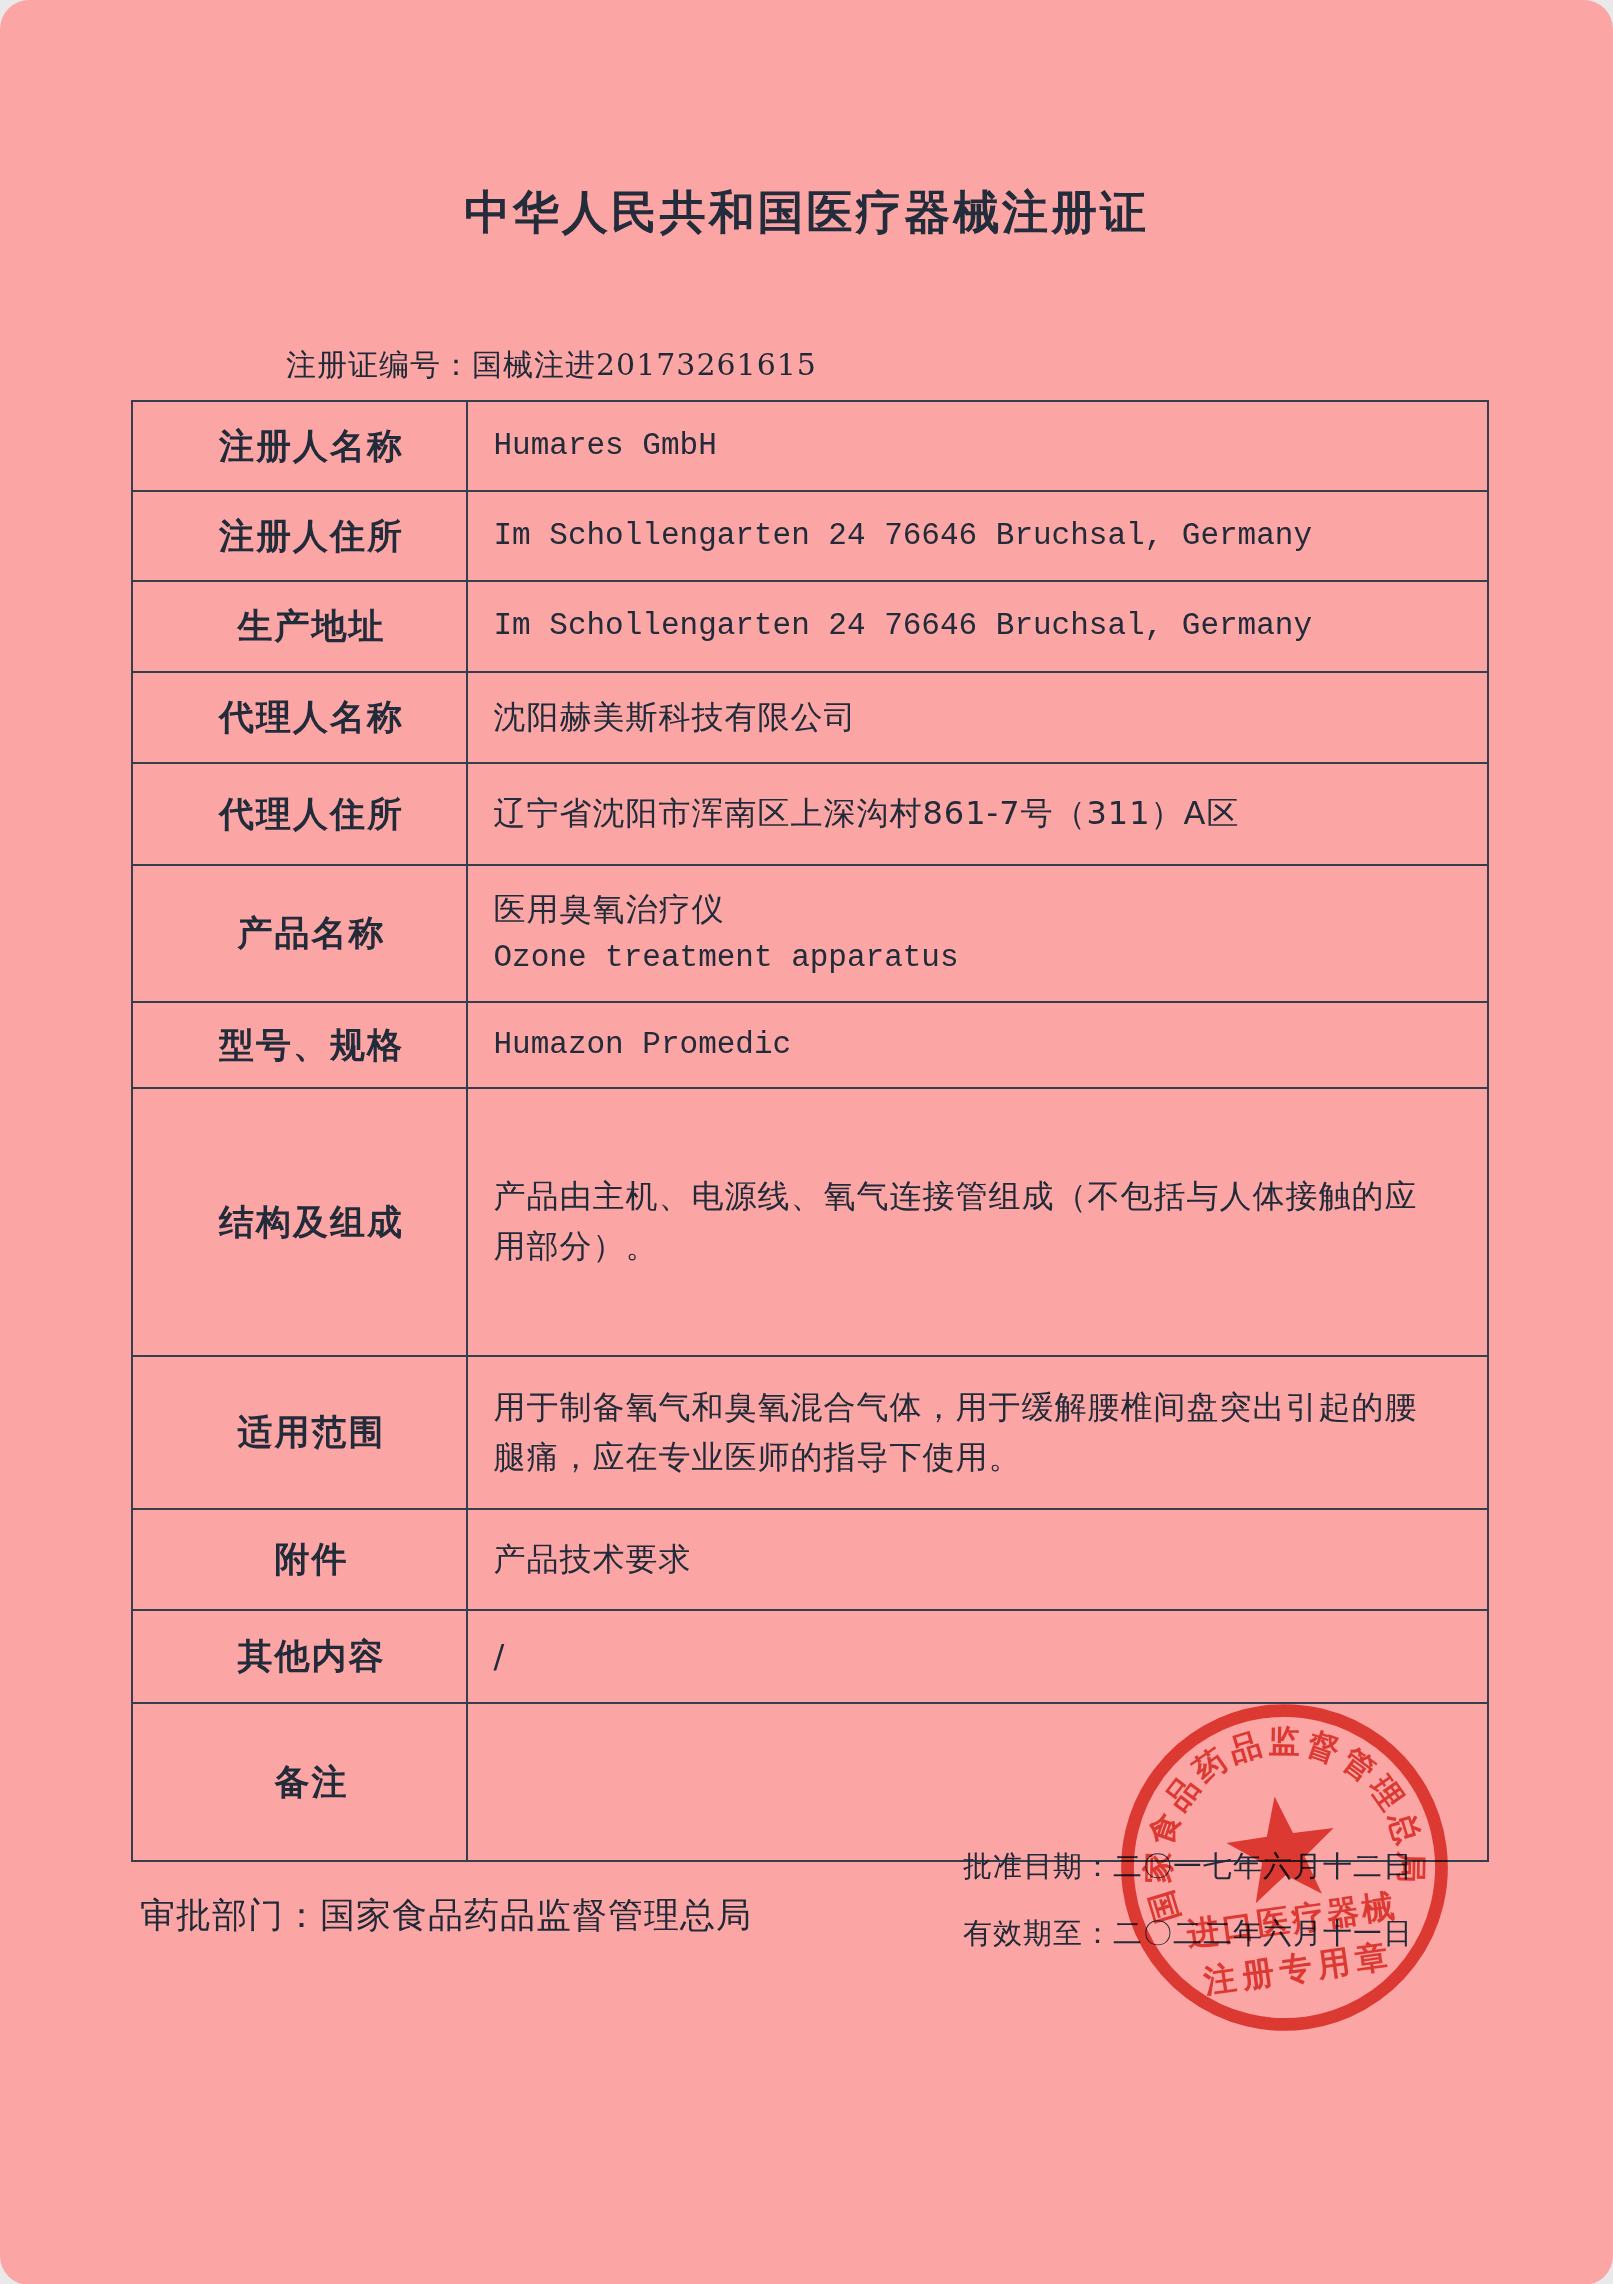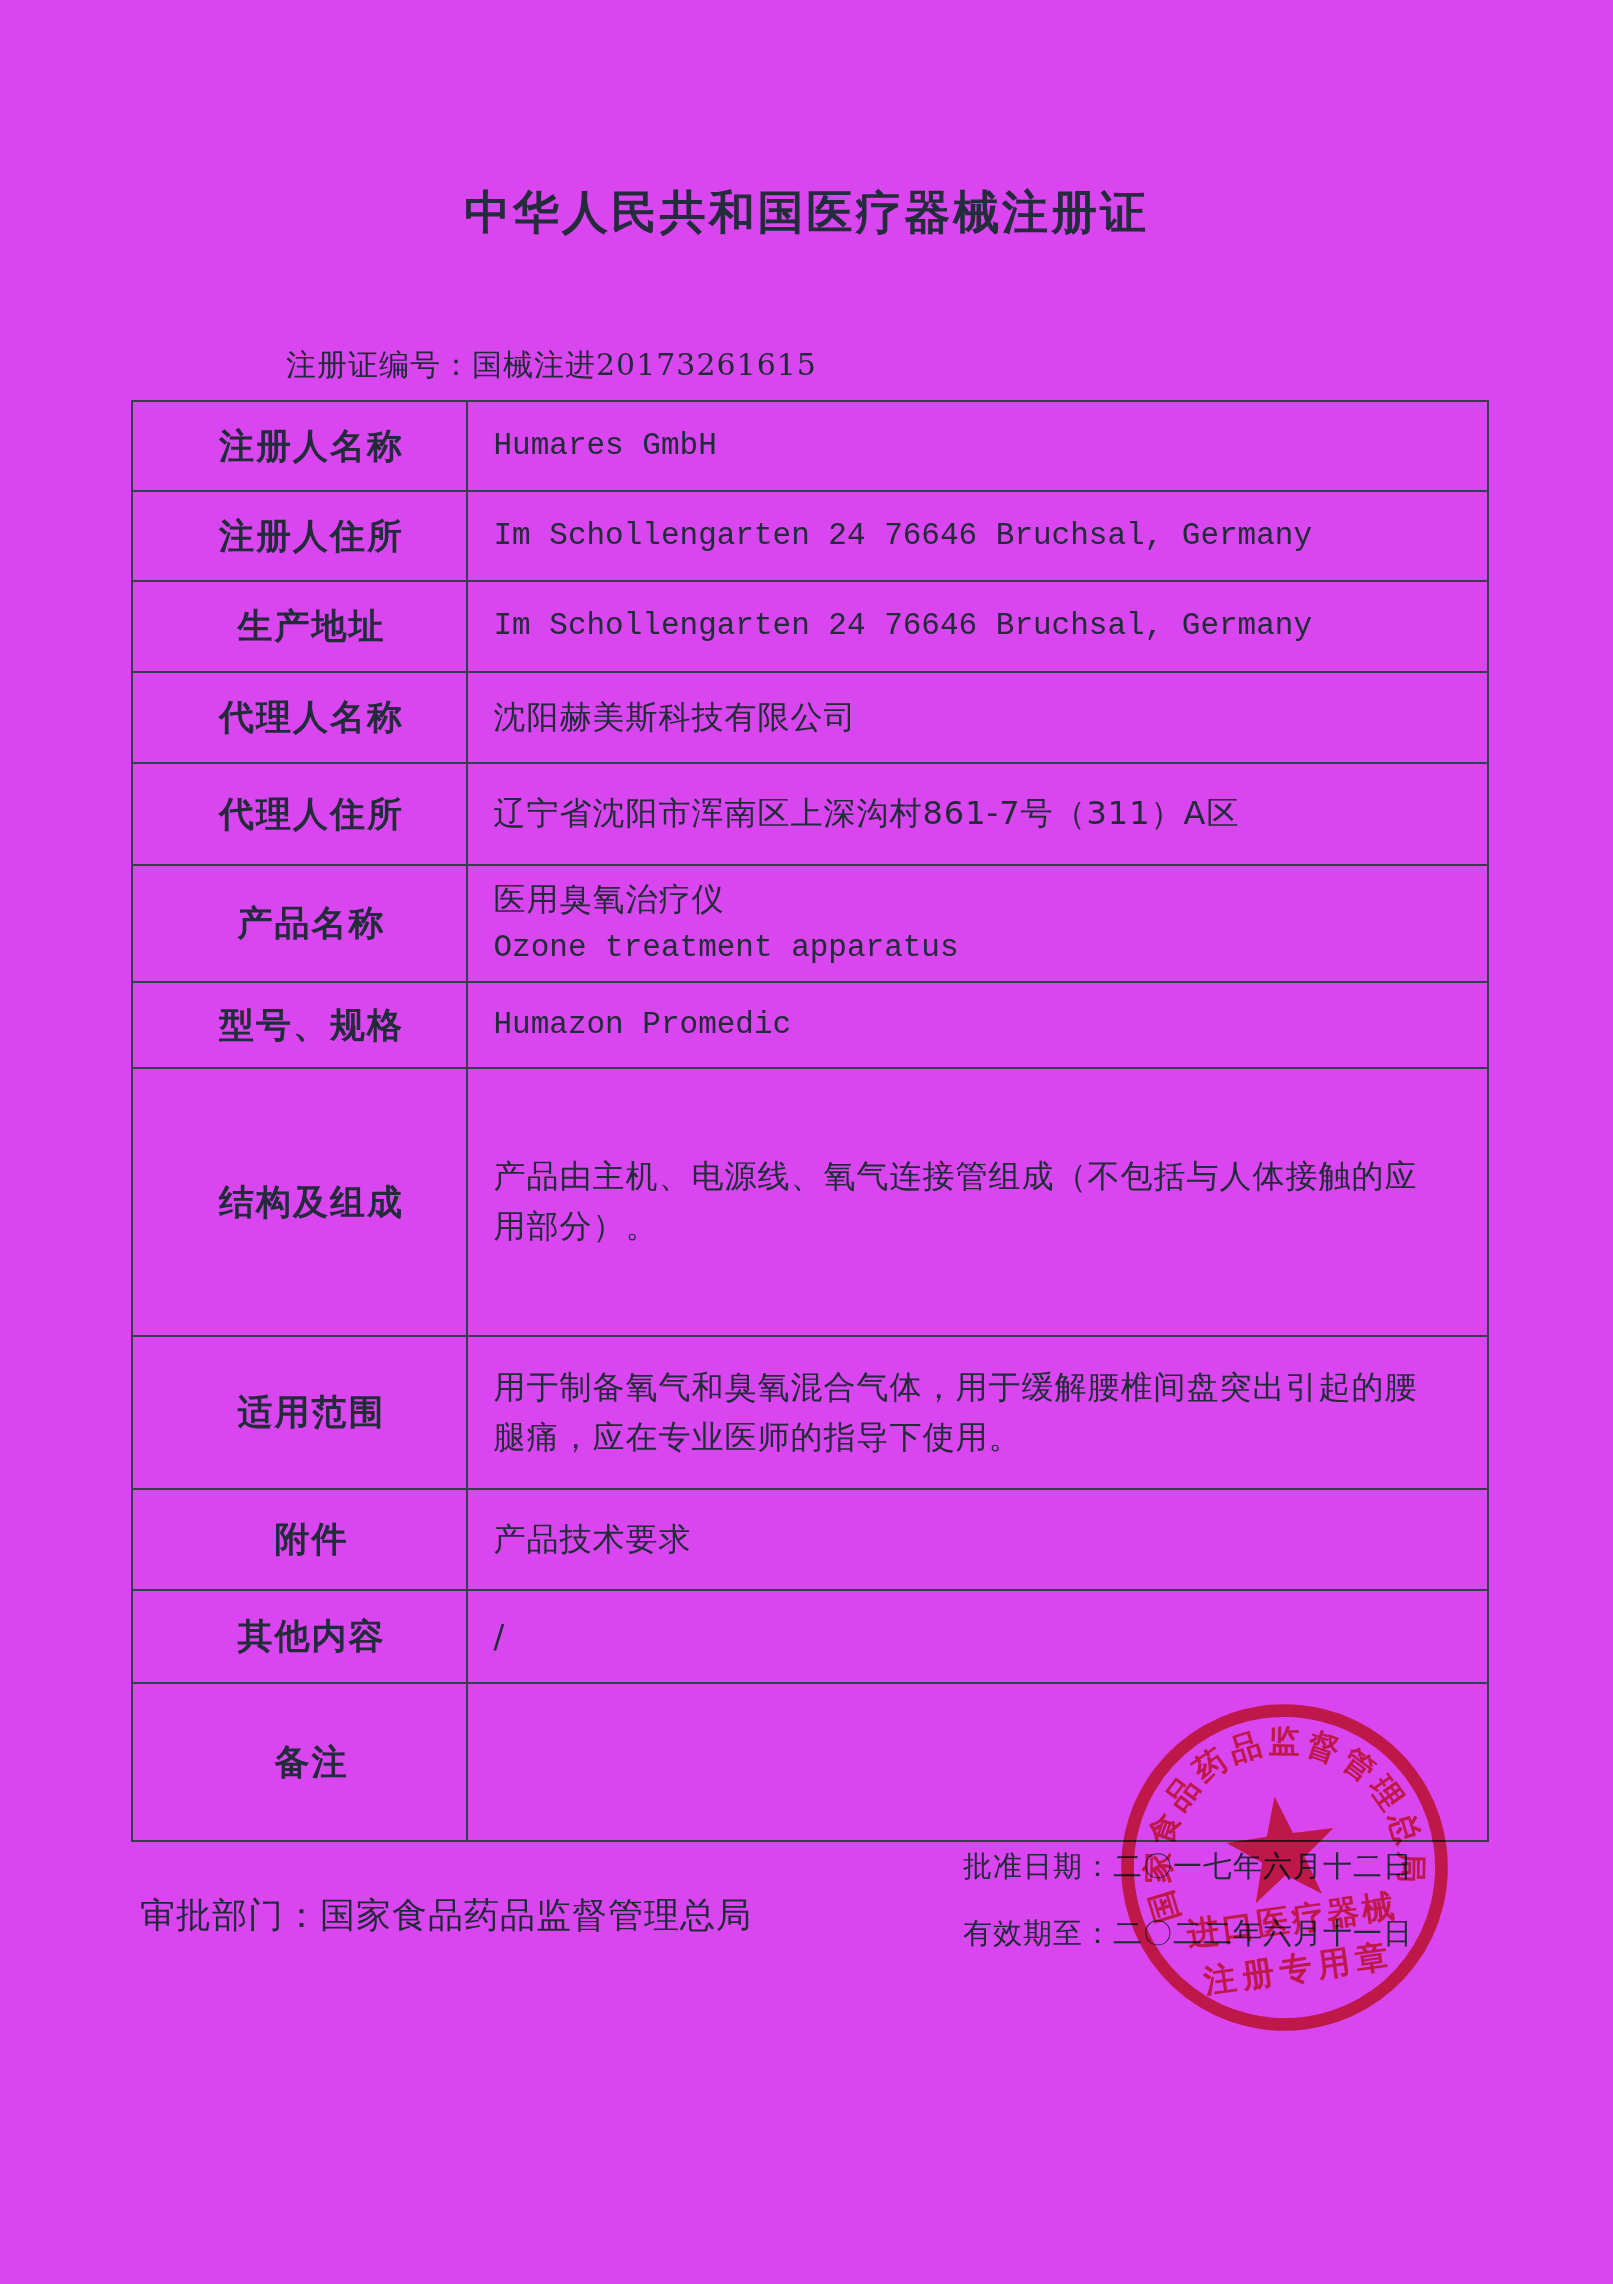--- a/index.html
+++ b/index.html
@@ -1,23 +1,24 @@
 <!DOCTYPE html>
 <html><head>
 <meta charset="utf-8">
 <style>
   html,body { margin:0; padding:0; background:#e9e9e9; }
   .page {
     position:relative;
     width:1613px; height:2285px;
     margin:0 auto;
-    background:#d946ef;
+    background:#fca5a5;
     overflow:hidden;
     font-family:"DejaVu Sans", sans-serif;
     color:#1e2836;
+    border-radius:29px;
   }
   .doc-title {
     position:absolute; left:0; top:182px; width:1613px;
     text-align:center;
     font-size:46px; font-weight:700; letter-spacing:2.9px;
     color:#232c3b;
   }
   .cert-line {
     position:absolute; left:286px; top:345px;
     font-size:30px; letter-spacing:1px;
@@ -116,21 +117,21 @@
       </div>
     </div>
 
     <div class="trow" style="height:102px">
       <div class="lcell">代理人住所</div>
       <div class="vcell">
         <span class="val-cn">辽宁省沈阳市浑南区上深沟村861-7号（311）A区</span>
       </div>
     </div>
 
-    <div class="trow" style="height:117px">
+    <div class="trow" style="height:137px">
       <div class="lcell">产品名称</div>
       <div class="vcell">
         <span class="val-cn">医用臭氧治疗仪</span>
         <span class="val-mono">Ozone treatment apparatus</span>
       </div>
     </div>
 
     <div class="trow" style="height:86px">
       <div class="lcell">型号、规格</div>
       <div class="vcell">

